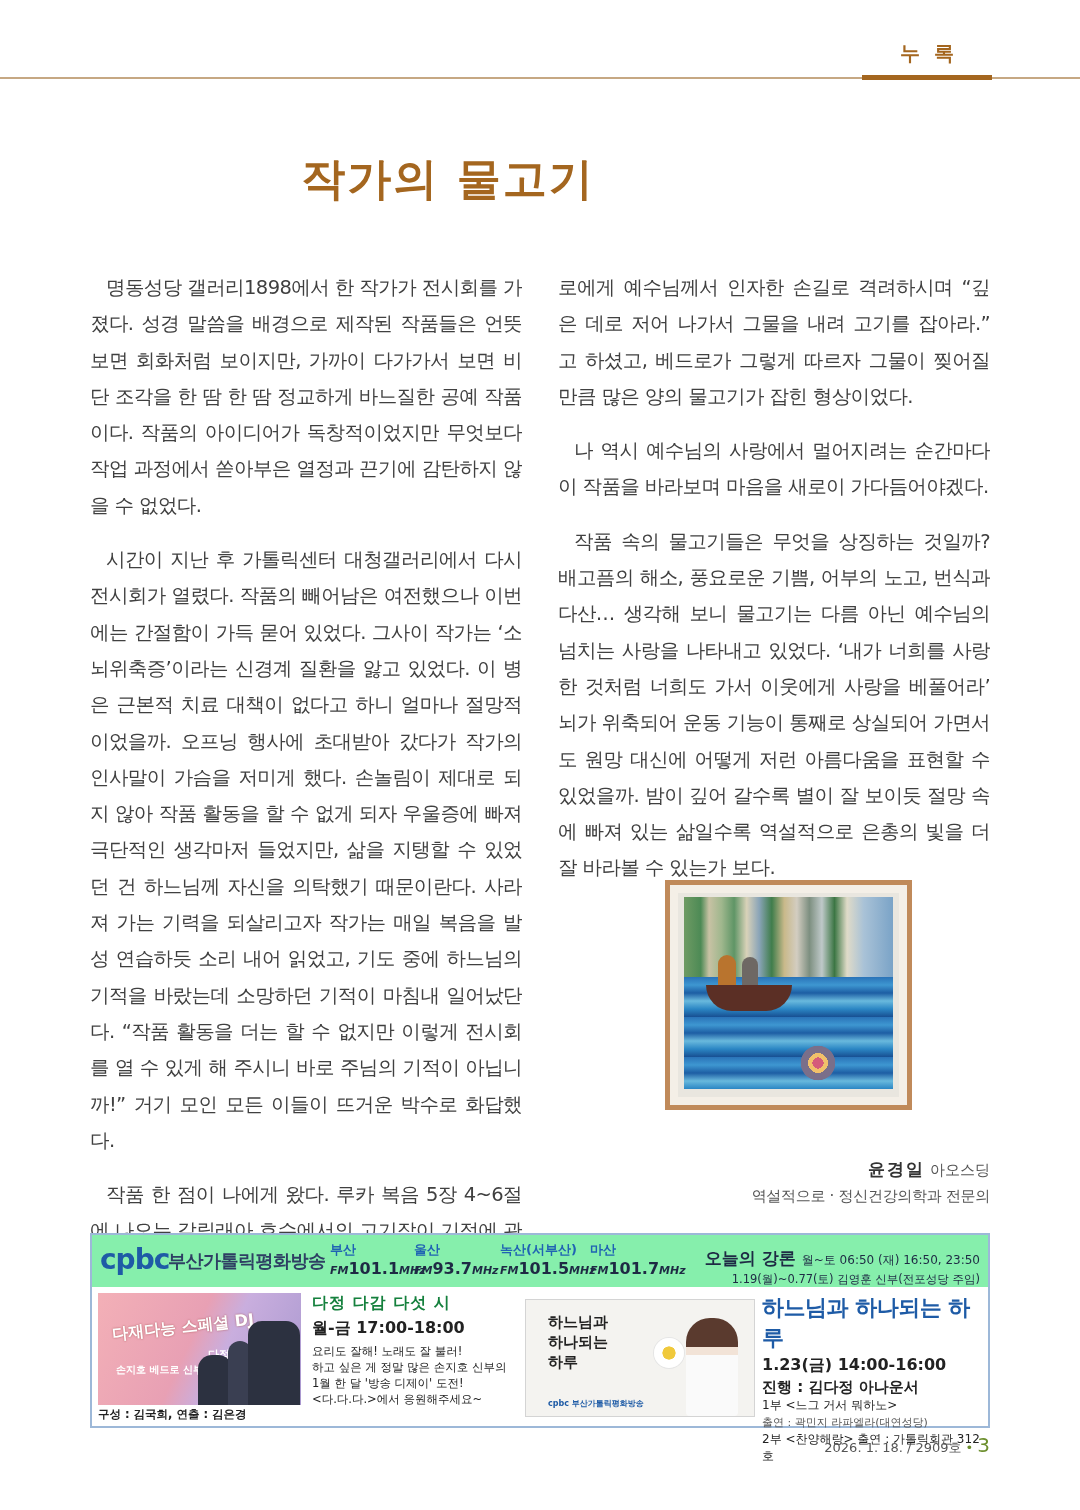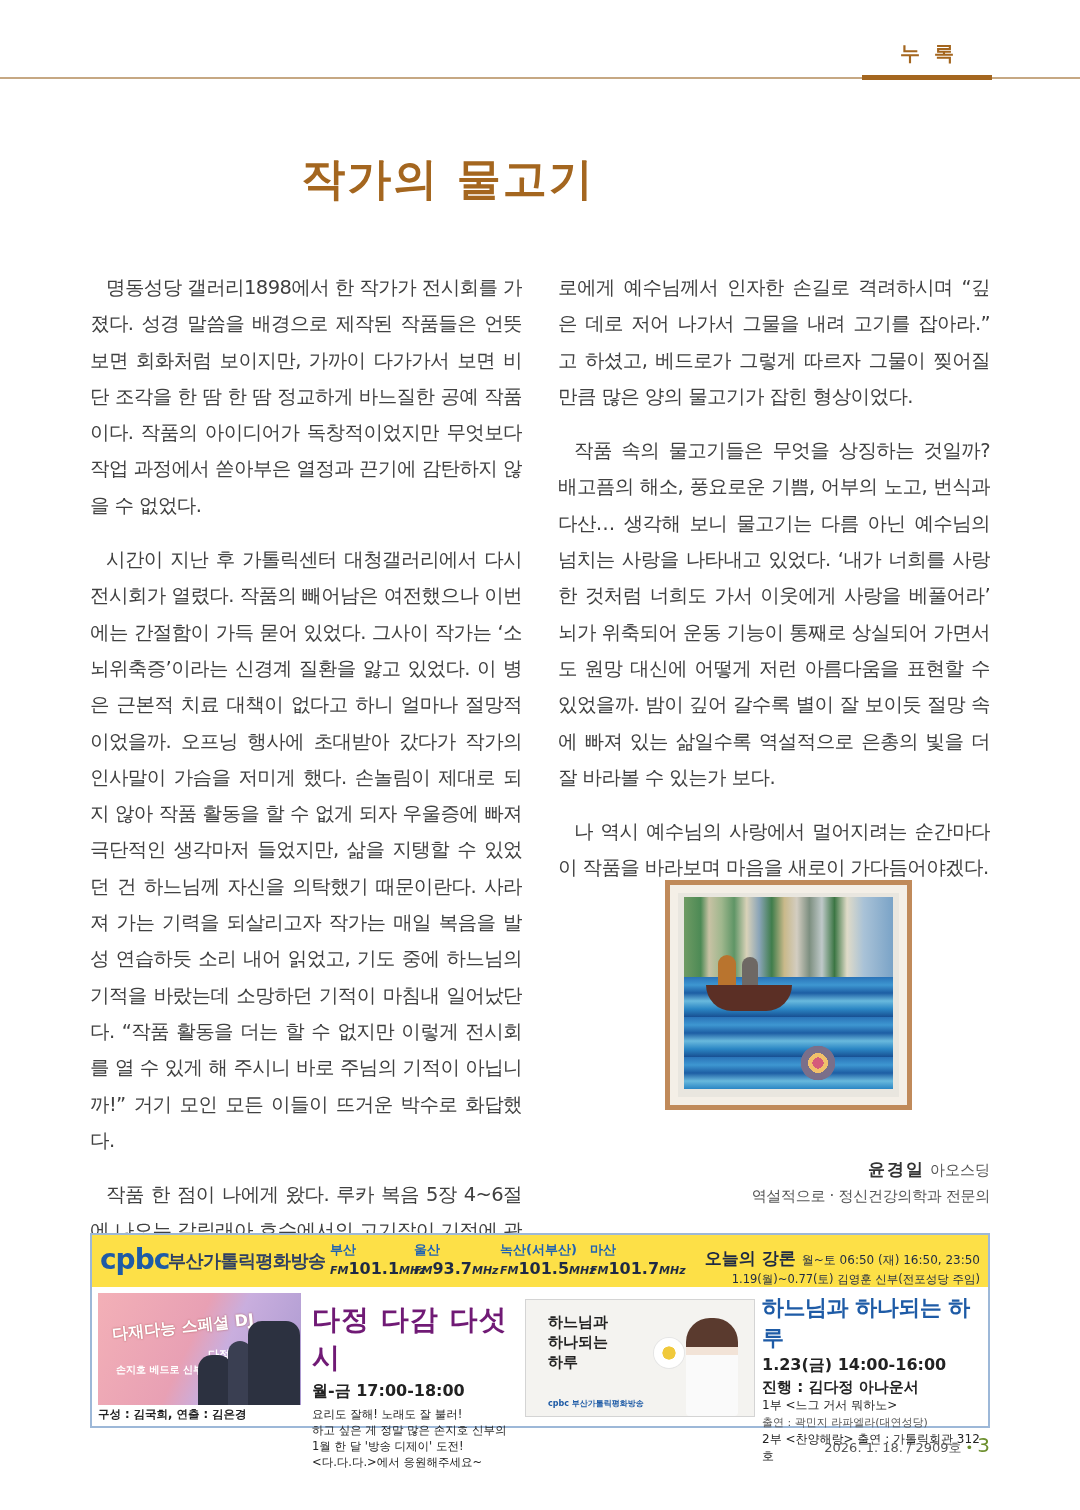--- a/index.html
+++ b/index.html
@@ -33,21 +33,21 @@
   .art-fig2 { position: absolute; left: 64px; top: 64px; width: 16px; height: 30px; background: #6e6864; border-radius: 8px 8px 2px 2px; }
   .art-net { position: absolute; left: 120px; top: 150px; width: 40px; height: 40px; border-radius: 50%;
     background: radial-gradient(circle, #d55c7a 0 20%, #f1c06a 20% 35%, #7a6f8a 35% 60%, transparent 62%); }
 
   .byline { position: absolute; right: 90px; top: 1158px; text-align: right; }
   .byline .name { font-size: 17px; font-weight: bold; color: #333; letter-spacing: 2px; }
   .byline .role { font-size: 15px; color: #555; }
   .byline .aff { font-size: 15px; color: #555; margin-top: 6px; letter-spacing: -0.3px; }
 
   .ad { position: absolute; left: 90px; top: 1233px; width: 900px; height: 195px; border: 2px solid #9db8d8; background: #fff; }
-  .ad-top { position: absolute; left: 0; top: 0; width: 100%; height: 52px; background: #fde047; }
+  .ad-top { position: absolute; left: 0; top: 0; width: 100%; height: 52px; background: #86efac; }
   .ad-logo { position: absolute; left: 8px; top: 8px; font-size: 28px; font-weight: bold; color: #1e5ba6; letter-spacing: -1px; }
   .ad-station { position: absolute; left: 76px; top: 14px; font-size: 18px; font-weight: bold; color: #2e3f63; letter-spacing: -0.5px; }
   .freq { position: absolute; top: 6px; }
   .freq .city { font-size: 13px; font-weight: bold; color: #2063b3; }
   .freq .fm { font-size: 11px; font-style: italic; color: #1e2a44; font-weight: bold; }
   .freq .num { font-size: 16px; font-weight: bold; color: #1e2a44; }
   .freq .mhz { font-size: 11px; font-style: italic; font-weight: bold; color: #1e2a44; }
   .ad-today { position: absolute; right: 8px; top: 12px; text-align: right; color: #1e2a44; }
   .ad-today .t1 { font-size: 17px; font-weight: bold; }
   .ad-today .t1 span.sched { font-size: 12px; font-weight: normal; margin-left: 6px; }
@@ -58,21 +58,21 @@
   .ad-img1 .t-a { position: absolute; left: 14px; top: 24px; font-size: 16px; color: #fff; font-weight: bold; transform: rotate(-6deg); text-shadow: 0 0 2px #a55; }
   .ad-img1 .t-b { position: absolute; left: 110px; top: 6px; font-size: 11px; color: #fff; font-weight: bold; margin-top: 48px; }
   .ad-img1 .t-c { position: absolute; left: 18px; top: 70px; font-size: 10px; color: #fff; font-weight: bold; }
   .ad-img1 .p1, .ad-img1 .p2, .ad-img1 .p3 { position: absolute; bottom: 0; background: #2c3140; border-radius: 14px 14px 0 0; }
   .ad-img1 .p1 { left: 100px; width: 34px; height: 50px; }
   .ad-img1 .p2 { left: 130px; width: 24px; height: 64px; background: #3a3f52; }
   .ad-img1 .p3 { left: 150px; width: 52px; height: 84px; }
   .ad-credit { position: absolute; left: 6px; top: 172px; font-size: 11.5px; color: #222; font-weight: bold; }
 
   .ad-prog1 { position: absolute; left: 220px; top: 58px; width: 210px; color: #222; }
-  .ad-prog1 .h { font-size: 28px; font-weight: bold; color: #701a75; letter-spacing: 1px; margin-top: 8px; }
+  .ad-prog1 .h { font-size: 16px; font-weight: bold; color: #15803d; letter-spacing: 1px; }
   .ad-prog1 .time { font-size: 16px; font-weight: bold; margin-top: 4px; }
   .ad-prog1 .desc { font-size: 11.5px; line-height: 16px; margin-top: 4px; }
 
   .ad-img2 { position: absolute; left: 433px; top: 64px; width: 230px; height: 118px; background: #f4f3f0; border: 1px solid #d4d4d4; }
   .ad-img2 .tt { position: absolute; left: 22px; top: 12px; font-size: 15px; font-weight: bold; color: #222; line-height: 20px; }
   .ad-img2 .flower { position: absolute; left: 128px; top: 38px; width: 30px; height: 30px; border-radius: 50%; background: radial-gradient(circle, #f0c93c 0 30%, #ffffff 32% 100%); box-shadow: 0 0 0 1px #e5e5e5; }
   .ad-img2 .woman { position: absolute; right: 16px; top: 18px; width: 52px; height: 98px; background: linear-gradient(180deg, #5a3a2e 0 30%, #f2e3d7 30% 38%, #fafafa 38% 100%); border-radius: 24px 24px 4px 4px; }
   .ad-img2 .logo2 { position: absolute; left: 22px; top: 98px; font-size: 8px; color: #1e5ba6; font-weight: bold; }
 
   .ad-prog2 { position: absolute; left: 670px; top: 58px; width: 226px; color: #222; }
@@ -96,22 +96,22 @@
 <h1 class="title">작가의 물고기</h1>
 
 <div class="col col-left">
   <p class="indent">명동성당 갤러리1898에서 한 작가가 전시회를 가졌다. 성경 말씀을 배경으로 제작된 작품들은 언뜻 보면 회화처럼 보이지만, 가까이 다가가서 보면 비단 조각을 한 땀 한 땀 정교하게 바느질한 공예 작품이다. 작품의 아이디어가 독창적이었지만 무엇보다 작업 과정에서 쏟아부은 열정과 끈기에 감탄하지 않을 수 없었다.</p>
   <p class="indent">시간이 지난 후 가톨릭센터 대청갤러리에서 다시 전시회가 열렸다. 작품의 빼어남은 여전했으나 이번에는 간절함이 가득 묻어 있었다. 그사이 작가는 ‘소뇌위축증’이라는 신경계 질환을 앓고 있었다. 이 병은 근본적 치료 대책이 없다고 하니 얼마나 절망적이었을까. 오프닝 행사에 초대받아 갔다가 작가의 인사말이 가슴을 저미게 했다. 손놀림이 제대로 되지 않아 작품 활동을 할 수 없게 되자 우울증에 빠져 극단적인 생각마저 들었지만, 삶을 지탱할 수 있었던 건 하느님께 자신을 의탁했기 때문이란다. 사라져 가는 기력을 되살리고자 작가는 매일 복음을 발성 연습하듯 소리 내어 읽었고, 기도 중에 하느님의 기적을 바랐는데 소망하던 기적이 마침내 일어났단다. “작품 활동을 더는 할 수 없지만 이렇게 전시회를 열 수 있게 해 주시니 바로 주님의 기적이 아닙니까!” 거기 모인 모든 이들이 뜨거운 박수로 화답했다.</p>
   <p class="indent">작품 한 점이 나에게 왔다. 루카 복음 5장 4~6절에 나오는 갈릴래아 호수에서의 고기잡이 기적에 관한 작품이다. 밤새 물고기 한 마리도 잡지 못한 시몬 베드</p>
 </div>
 
 <div class="col col-right">
   <p>로에게 예수님께서 인자한 손길로 격려하시며 “깊은 데로 저어 나가서 그물을 내려 고기를 잡아라.” 고 하셨고, 베드로가 그렇게 따르자 그물이 찢어질 만큼 많은 양의 물고기가 잡힌 형상이었다.</p>
+  <p class="indent">나 역시 예수님의 사랑에서 멀어지려는 순간마다 이 작품을 바라보며 마음을 새로이 가다듬어야겠다.</p>
   <p class="indent">작품 속의 물고기들은 무엇을 상징하는 것일까? 배고픔의 해소, 풍요로운 기쁨, 어부의 노고, 번식과 다산… 생각해 보니 물고기는 다름 아닌 예수님의 넘치는 사랑을 나타내고 있었다. ‘내가 너희를 사랑한 것처럼 너희도 가서 이웃에게 사랑을 베풀어라’ 뇌가 위축되어 운동 기능이 통째로 상실되어 가면서도 원망 대신에 어떻게 저런 아름다움을 표현할 수 있었을까. 밤이 깊어 갈수록 별이 잘 보이듯 절망 속에 빠져 있는 삶일수록 역설적으로 은총의 빛을 더 잘 바라볼 수 있는가 보다.</p>
-  <p class="indent">나 역시 예수님의 사랑에서 멀어지려는 순간마다 이 작품을 바라보며 마음을 새로이 가다듬어야겠다.</p>
 </div>
 
 <div class="artwork" title="quilt-artwork-fishing-miracle">
   <div class="artwork-inner">
     <div class="art-sky"></div>
     <div class="art-water"></div>
     <div class="art-fig1"></div>
     <div class="art-fig2"></div>
     <div class="art-boat"></div>
     <div class="art-net"></div>

